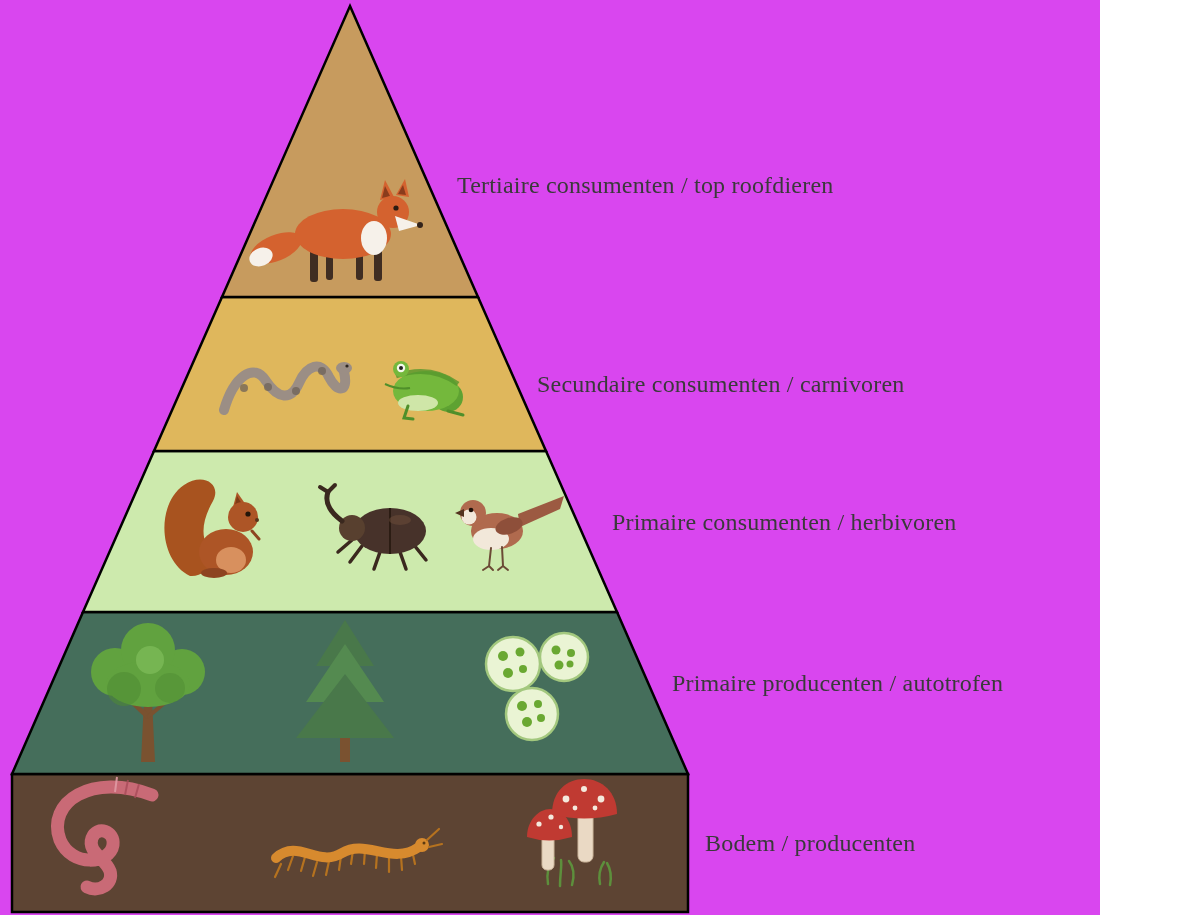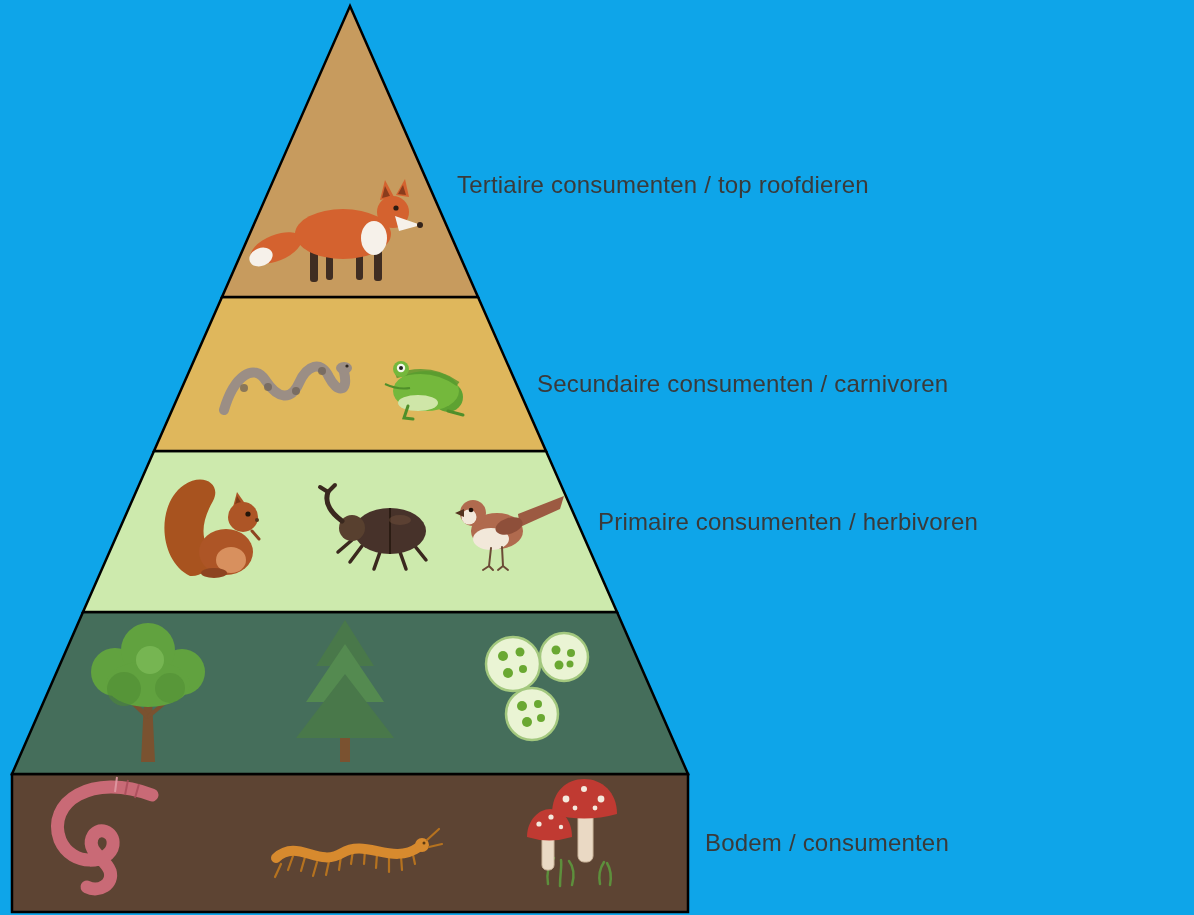--- a/index.html
+++ b/index.html
@@ -2,25 +2,25 @@
 <html><head>
 <meta charset="utf-8">
 <style>
   html, body {
     margin: 0;
     padding: 0;
     background: #ffffff;
   }
   .canvas {
     position: relative;
-    width: 1194px;
+    width: 1100px;
     height: 915px;
-    background: #0ea5e9;
+    background: #d946ef;
     overflow: hidden;
-    font-family: Liberation Sans, sans-serif;
+    font-family: Liberation Serif, serif;
   }
   .pyramid-svg {
     position: absolute;
     left: 0;
     top: 0;
     width: 1194px;
     height: 915px;
   }
   .level-label {
     position: absolute;
@@ -211,18 +211,19 @@
       <circle cx="601" cy="799" r="3.4" fill="#f4e9dd"></circle>
       <circle cx="575" cy="808" r="2.4" fill="#f4e9dd"></circle>
       <circle cx="595" cy="808" r="2.4" fill="#f4e9dd"></circle>
     </g>
   </svg>
 
   <div class="level-label" style="left:457px; top:185px;">Tertiaire consumenten / top roofdieren</div>
 
   <div class="level-label" style="left:537px; top:384px;">Secundaire consumenten / carnivoren</div>
 
-  <div class="level-label" style="left:598px; top:522px;">Primaire consumenten / herbivoren</div>
-
-
-  <div class="level-label" style="left:705px; top:843px;">Bodem / consumenten</div>
+  <div class="level-label" style="left:612px; top:522px;">Primaire consumenten / herbivoren</div>
+
+  <div class="level-label" style="left:672px; top:683px;">Primaire producenten / autotrofen</div>
+
+  <div class="level-label" style="left:705px; top:843px;">Bodem / producenten</div>
 
 </div>
 
 </body></html>

